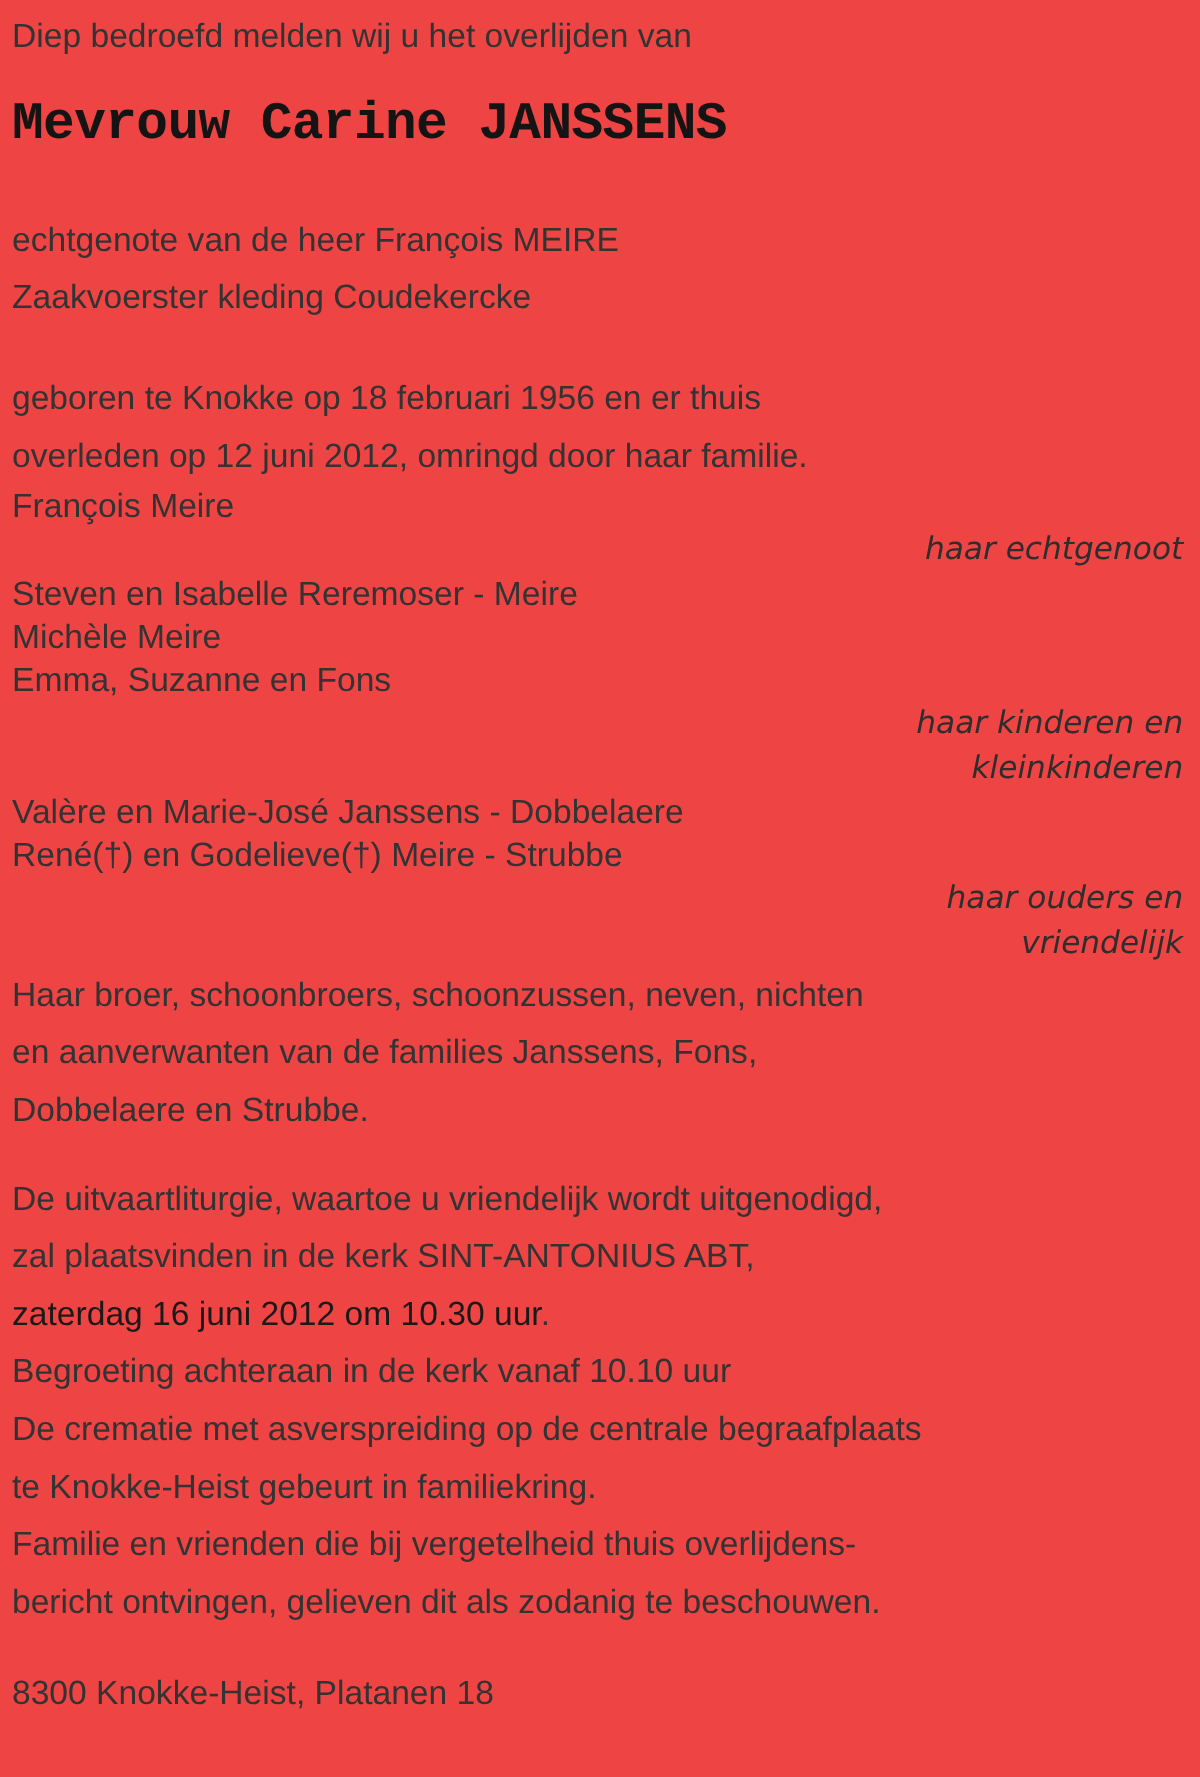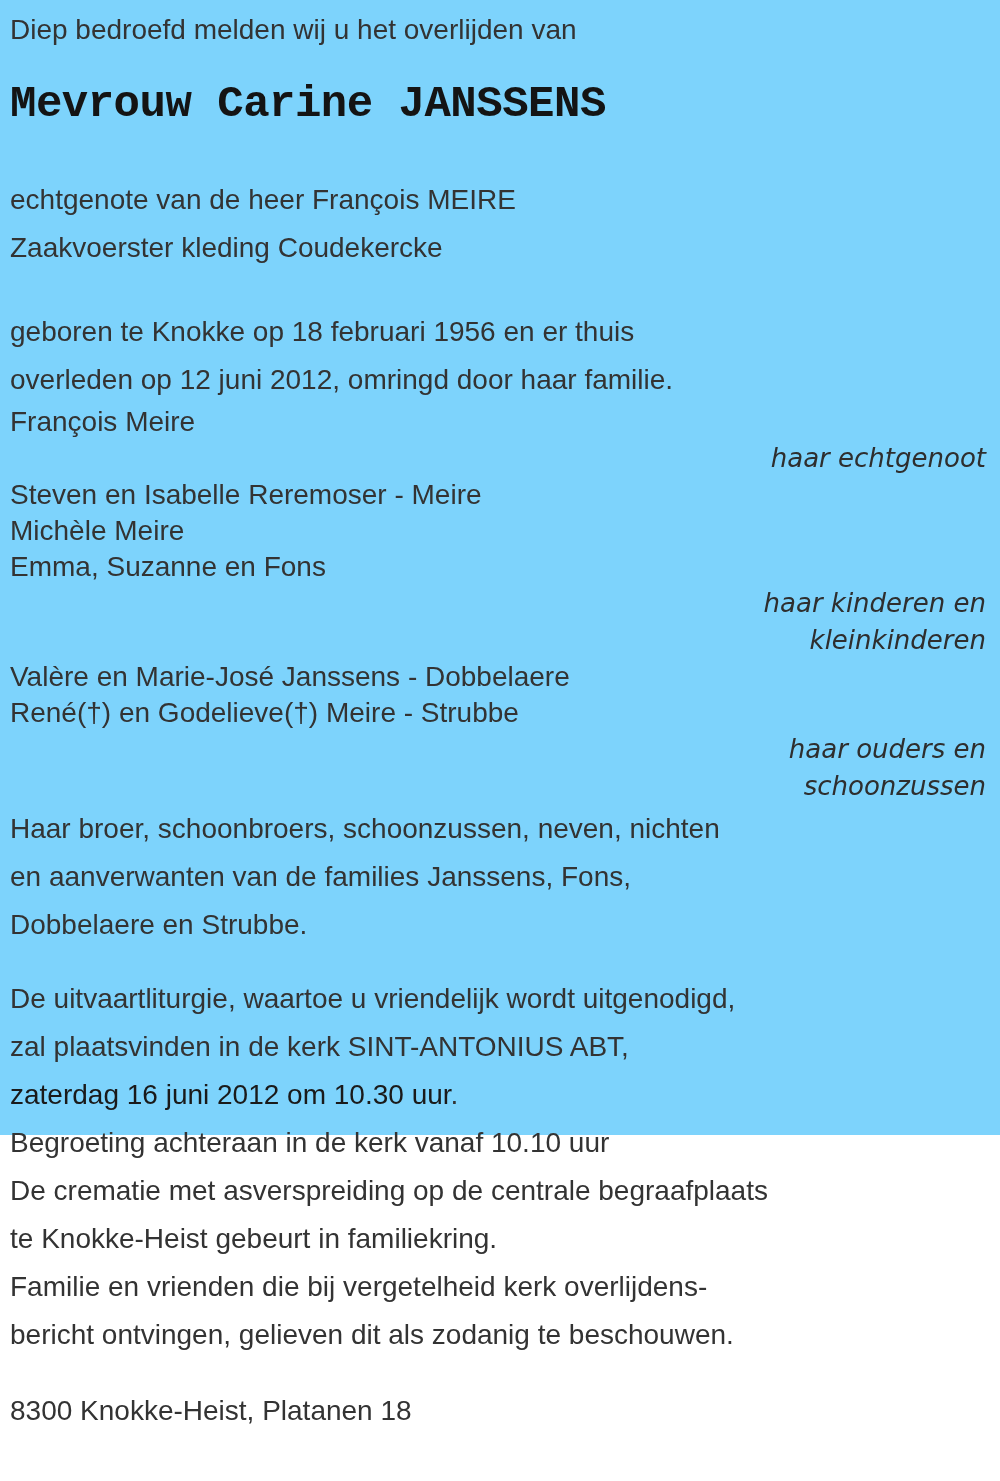--- a/index.html
+++ b/index.html
@@ -10,23 +10,23 @@
   body {
     width: 1000px;
     height: 1481px;
     font-family: "Liberation Sans", sans-serif;
     color: #333333;
     overflow: hidden;
   }
   .page {
     box-sizing: border-box;
     width: 1000px;
-    height: 1135px;
+    height: 1481px;
     padding: 6px 14px 0 10px;
-    background: #7dd3fc;
+    background: #ef4444;
   }
   .p-line {
     font-size: 28px;
     line-height: 48px;
     white-space: nowrap;
   }
   .name-line {
     font-size: 28px;
     line-height: 36px;
     white-space: nowrap;
@@ -80,32 +80,32 @@
 
   <div class="name-line">Steven en Isabelle Reremoser - Meire</div>
   <div class="name-line">Michèle Meire</div>
   <div class="name-line">Emma, Suzanne en Fons</div>
   <div class="attr-line">haar kinderen en</div>
   <div class="attr-line">kleinkinderen</div>
 
   <div class="name-line">Valère en Marie-José Janssens - Dobbelaere</div>
   <div class="name-line">René(†) en Godelieve(†) Meire - Strubbe</div>
   <div class="attr-line">haar ouders en</div>
-  <div class="attr-line">schoonzussen</div>
+  <div class="attr-line">vriendelijk</div>
 
   <div class="p-line mt-family">Haar broer, schoonbroers, schoonzussen, neven, nichten</div>
   <div class="p-line">en aanverwanten van de families Janssens, Fons,</div>
   <div class="p-line">Dobbelaere en Strubbe.</div>
 
   <div class="p-line mt-ceremony">De uitvaartliturgie, waartoe u vriendelijk wordt uitgenodigd,</div>
   <div class="p-line">zal plaatsvinden in de kerk SINT-ANTONIUS ABT,</div>
 
   <div class="p-line"><span class="bold-inline">zaterdag 16 juni 2012 om 10.30 uur</span><span>.</span></div>
 
   <div class="p-line">Begroeting achteraan in de kerk vanaf 10.10 uur</div>
   <div class="p-line">De crematie met asverspreiding op de centrale begraafplaats</div>
   <div class="p-line">te Knokke-Heist gebeurt in familiekring.</div>
-  <div class="p-line">Familie en vrienden die bij vergetelheid kerk overlijdens-</div>
+  <div class="p-line">Familie en vrienden die bij vergetelheid thuis overlijdens-</div>
   <div class="p-line">bericht ontvingen, gelieven dit als zodanig te beschouwen.</div>
 
   <div class="p-line mt-address">8300 Knokke-Heist, Platanen 18</div>
 
 </div>
 
 </body></html>

